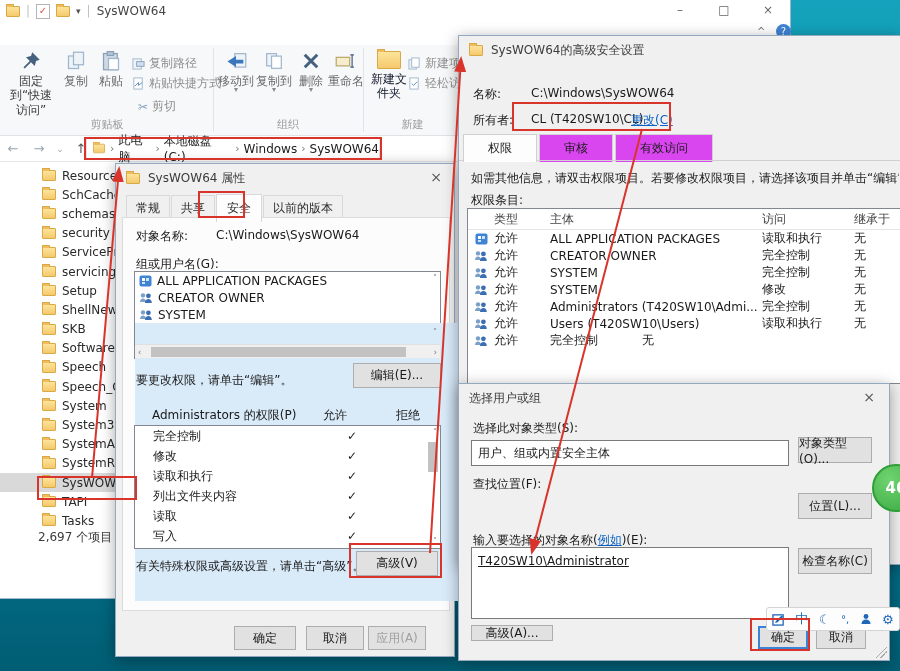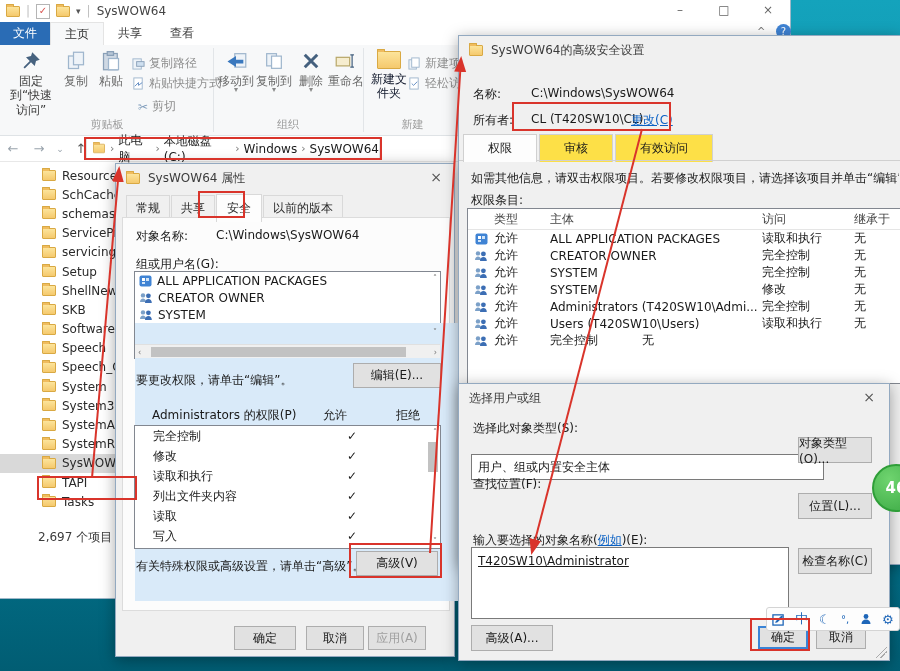--- a/index.html
+++ b/index.html
@@ -58,21 +58,21 @@
   .lrow.sel{background:#d9eaf9}
   .sarrow{position:absolute;color:#707070;font-size:8px}
   .hscroll{position:absolute;left:0;bottom:0;height:14px;width:100%;background:#f0f0f0;border-top:1px solid #e0e0e0;box-sizing:border-box}
   .hthumb{position:absolute;left:16px;top:2px;height:10px;width:255px;background:#c2c2c2}
   .vthumb{position:absolute;right:2px;top:16px;width:10px;height:30px;background:#c2c2c2}
   .permrow{height:20px;display:flex;align-items:center;padding-left:18px;position:relative}
   .pcheck{position:absolute;left:212px;color:#1a1a1a}
   
   .adv{left:458px;top:35px;width:442px;height:530px;z-index:20;border-right:none}
   .atabs{position:absolute;left:4px;top:98px;display:flex;align-items:flex-end}
-  .atab{padding:5px 24px;border:1px solid #d0d0d0;border-bottom:none;background:#fde047;margin-right:2px}
+  .atab{padding:5px 24px;border:1px solid #d0d0d0;border-bottom:none;background:#d946ef;margin-right:2px}
   .atab.on{background:#fdfdfd;z-index:2;position:relative}
   .atabline{position:absolute;left:0;top:124px;width:442px;height:1px;background:#d0d0d0}
   .advtable{position:absolute;left:8px;top:172px;width:434px;height:176px;background:#fff;border:1px solid #828790;border-right:none;box-sizing:border-box;overflow:hidden}
   .thead{display:flex;height:20px;align-items:center;border-bottom:1px solid #e5e5e5;color:#444}
   .trow{display:flex;height:17px;align-items:center}
   .c-ic{width:26px;display:flex;justify-content:center}
   .c-type{width:56px}
   .c-pr{width:212px;white-space:nowrap;overflow:hidden}
   .c-ac{width:92px}
   .c-in{flex:1}
@@ -99,26 +99,20 @@
     <span style="color:#555;font-size:9px">▾</span>
     <span class="qsep">|</span>
     <span class="ttl">SysWOW64</span>
     <span class="wctl">
       <span>–</span>
       <span>□</span>
       <span>×</span>
     </span>
   </div>
 
-  <div class="abs tabsrow">
-    <span class="ftab">文件</span>
-    <span class="rtab on">主页</span>
-    <span class="rtab">共享</span>
-    <span class="rtab">查看</span>
-  </div>
   <span class="abs collapse">^</span>
   <span class="abs helpdot">?</span>
 
   <div class="abs ribbon">
     <div class="rsep" style="left:213px"></div>
     <div class="rsep" style="left:363px"></div>
     <div class="rsep" style="left:461px"></div>
 
     <div class="rbig" style="left:4px;width:54px;color:#3b3b3b">
       <svg class="ric" width="20" height="20" viewBox="0 0 16 16">
@@ -238,20 +232,24 @@
     <div class="side-item">
         <span class="fico"></span>
         <span>SchCache</span>
       </div>
     <div class="side-item">
         <span class="fico"></span>
         <span>schemas</span>
       </div>
     <div class="side-item">
         <span class="fico"></span>
+        <span>security</span>
+      </div>
+    <div class="side-item">
+        <span class="fico"></span>
         <span>ServiceProfi</span>
       </div>
     <div class="side-item">
         <span class="fico"></span>
         <span>servicing</span>
       </div>
     <div class="side-item">
         <span class="fico"></span>
         <span>Setup</span>
       </div>
@@ -545,35 +543,35 @@
   </div>
 </div>
 
 <div class="abs dlg sel">
   <div class="dtitle">
     <span>选择用户或组</span>
   </div>
   <span class="dclose" style="right:14px">×</span>
 
   <span class="abs" style="left:14px;top:36px">选择此对象类型(S):</span>
-  <div class="fieldbox" style="left:12px;top:70px;width:353px;height:26px">用户、组或内置安全主体</div>
+  <div class="fieldbox" style="left:12px;top:56px;width:318px;height:26px">用户、组或内置安全主体</div>
   <div class="wbtn" style="left:339px;top:53px;width:74px;height:26px">对象类型(O)...</div>
 
   <span class="abs" style="left:14px;top:92px">查找位置(F):</span>
   <div class="wbtn" style="left:339px;top:109px;width:74px;height:26px">位置(L)...</div>
 
   <div class="abs" style="left:14px;top:148px">
     <span>输入要选择的对象名称(</span><span class="lnk">例如</span><span>)(E):</span>
   </div>
   <div class="fieldbox" style="left:12px;top:163px;width:318px;height:72px;align-items:flex-start;padding-top:6px">
     <span style="text-decoration:underline">T420SW10\Administrator</span>
   </div>
   <div class="wbtn" style="left:339px;top:164px;width:74px;height:26px">检查名称(C)</div>
 
-  <div class="wbtn" style="left:12px;top:241px;width:82px;height:26px">高级(A)...</div>
+  <div class="wbtn" style="left:12px;top:241px;width:82px;height:16px">高级(A)...</div>
   <div class="wbtn foc" style="left:299px;top:242px;width:50px;height:23px">确定</div>
   <div class="wbtn" style="left:357px;top:242px;width:50px;height:23px">取消</div>
   <div class="grip"></div>
 </div>
 
 <div class="abs imebar">
   <svg width="13" height="13" viewBox="0 0 14 14">
       <rect x="1" y="2" width="11" height="11" fill="none" stroke="#1e66b8" stroke-width="1.4"></rect>
       <path d="M4 9l6-6 2 1-6 6-2.5.8z" fill="#1e66b8"></path>
     </svg>

